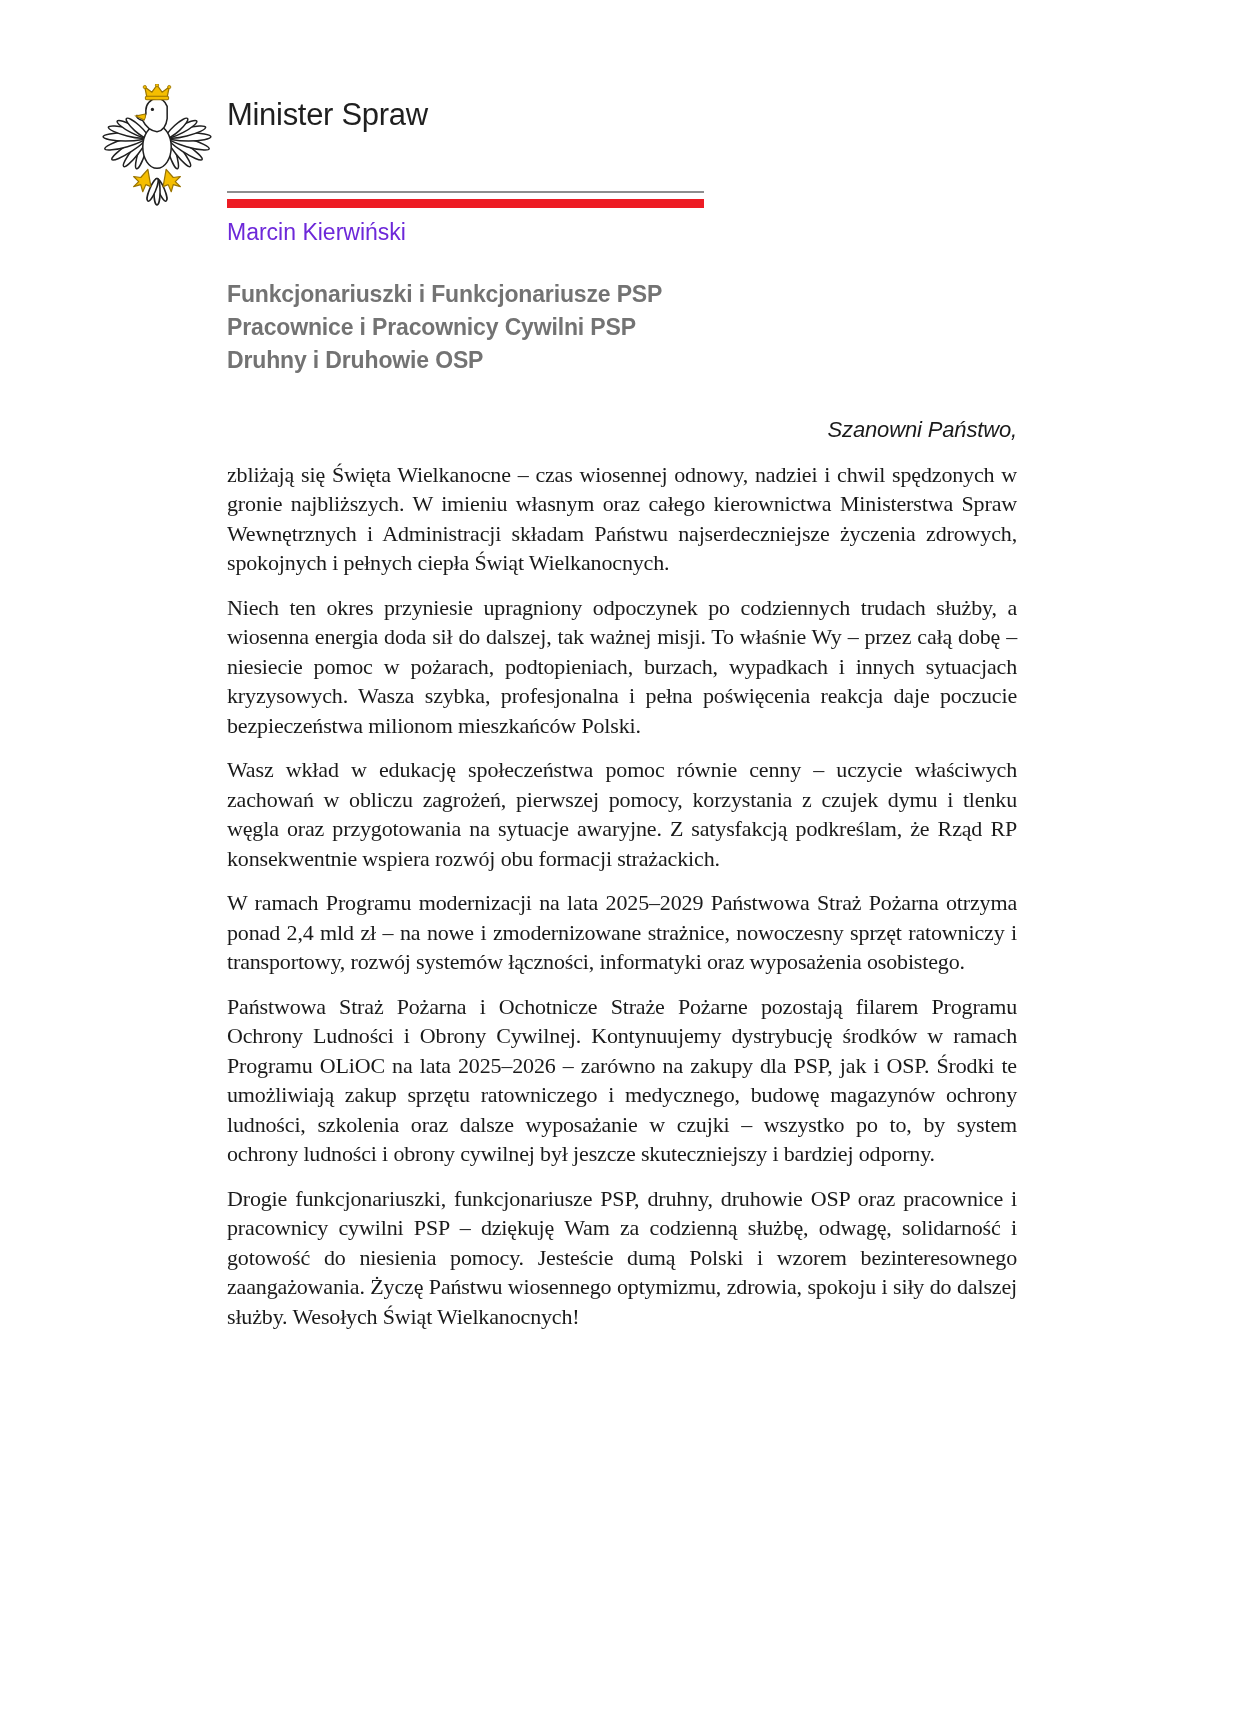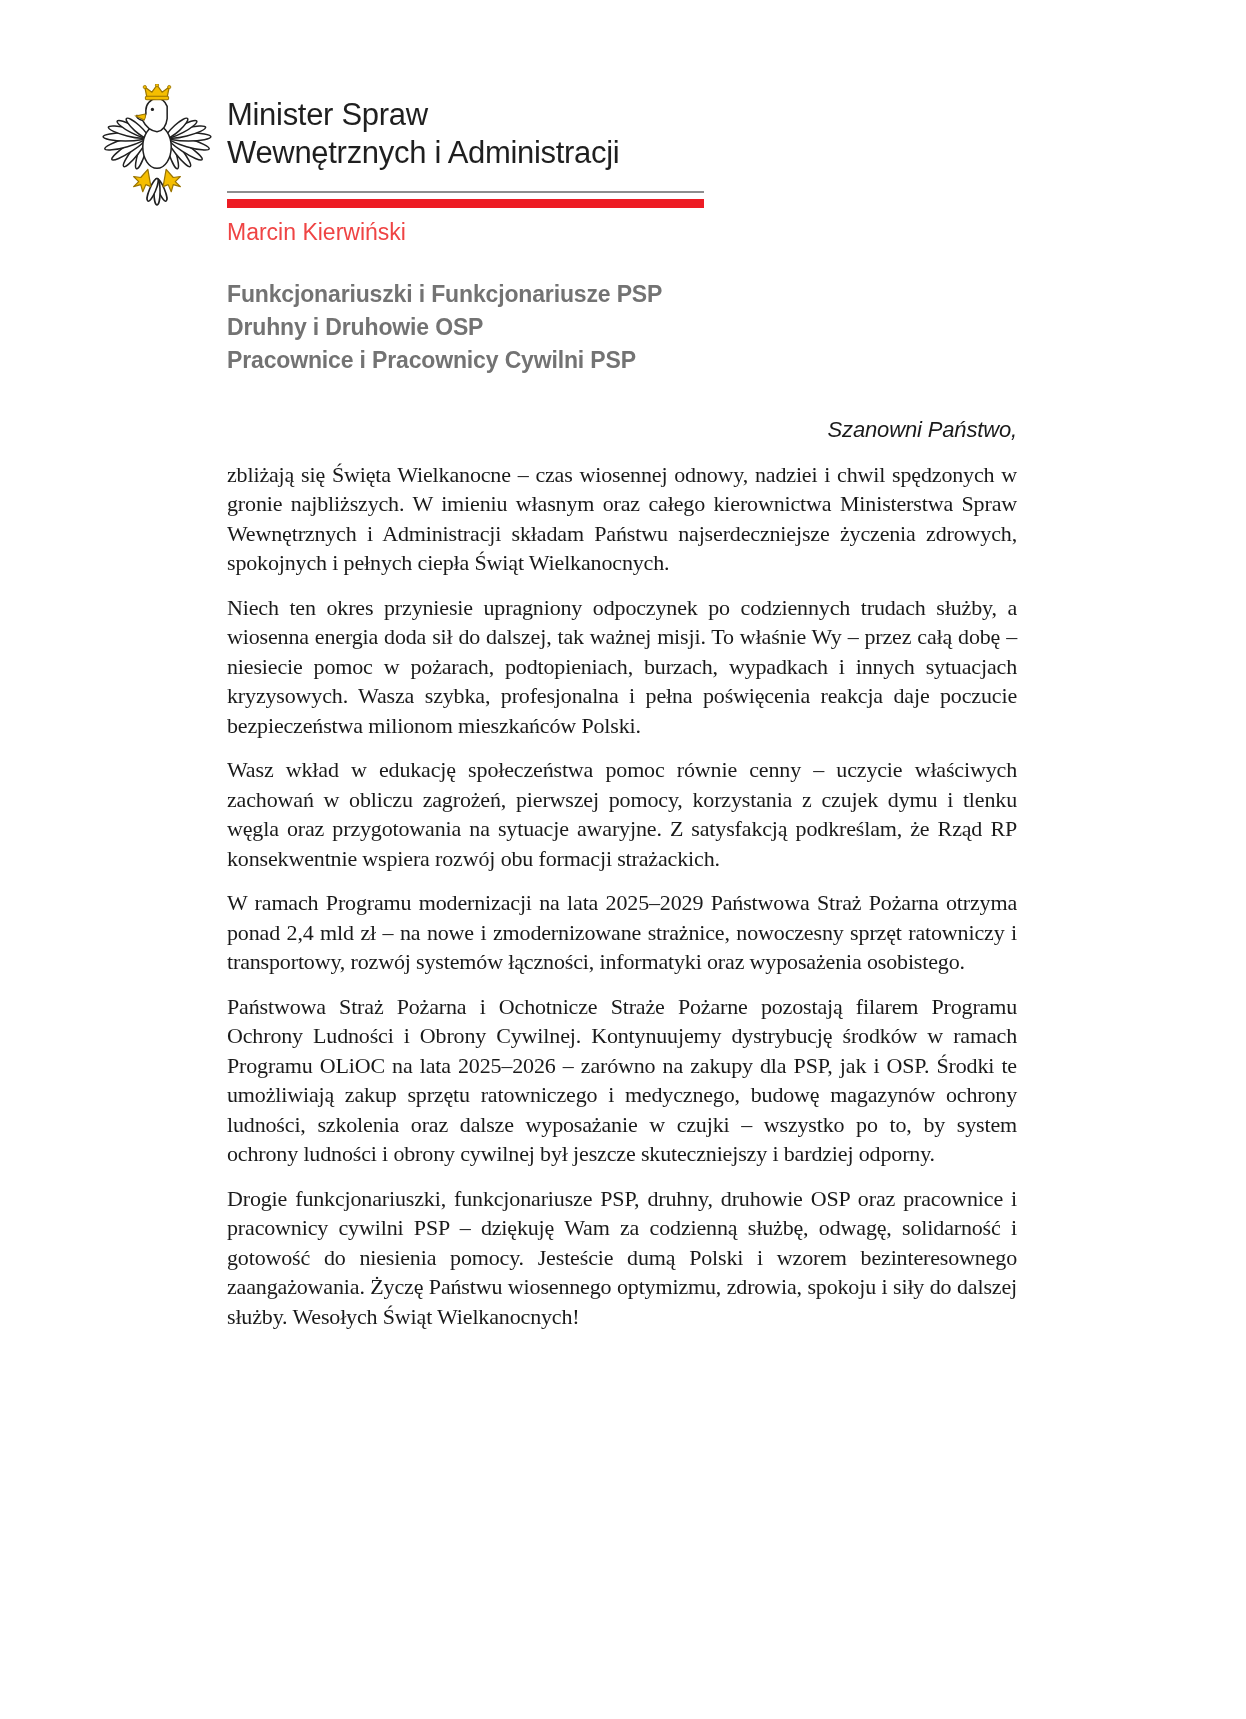--- a/index.html
+++ b/index.html
@@ -35,21 +35,21 @@
     top:191px;
     width:477px;
   }
   .rule-gray{height:2px;background:#8e8e8e;}
   .rule-red{height:9px;margin-top:6px;}
   .minister-name{
     position:absolute;
     left:227px;
     top:219px;
     font-size:23px;
-    color:#ef4444;
+    color:#6d28d9;
   }
   .letter-body{
     position:absolute;
     left:227px;
     top:278px;
     width:790px;
     font-size:22px;
     line-height:29.5px;
     letter-spacing:-0.15px;
   }
@@ -133,36 +133,35 @@
       <path d="M44,13 L42,3 L49,8 L54,1 L59,8 L66,3 L64,13 Z" fill="#F5BE00" stroke="#9a7400" stroke-width="1.2" stroke-linejoin="round"></path>
       <rect x="42.5" y="12" width="23" height="3.5" rx="1.5" fill="#F5BE00" stroke="#9a7400" stroke-width="1"></rect>
       <circle cx="42" cy="3" r="1.6" fill="#F5BE00" stroke="#9a7400" stroke-width="0.8"></circle>
       <circle cx="54" cy="1.2" r="1.6" fill="#F5BE00" stroke="#9a7400" stroke-width="0.8"></circle>
       <circle cx="66" cy="3" r="1.6" fill="#F5BE00" stroke="#9a7400" stroke-width="0.8"></circle>
     </svg>
   </div>
 
   <div class="header-title">
     <div>Minister Spraw</div>
-    <div>Wewnętrznych i Administracji</div>
   </div>
 
   <div class="header-rules">
     <div class="rule-gray" style="background: rgb(142, 142, 142);"></div>
     <div class="rule-red" style="background: rgb(237, 28, 36);"></div>
   </div>
 
   <div class="minister-name">Marcin Kierwiński</div>
 
   <div class="letter-body">
 
     <div class="addressees">
       <div>Funkcjonariuszki i Funkcjonariusze PSP</div>
+      <div>Pracownice i Pracownicy Cywilni PSP</div>
       <div>Druhny i Druhowie OSP</div>
-      <div>Pracownice i Pracownicy Cywilni PSP</div>
     </div>
 
     <p class="salutation">Szanowni Państwo,</p>
 
     <p class="para">zbliżają się Święta Wielkanocne – czas wiosennej odnowy, nadziei i chwil spędzonych w gronie najbliższych. W imieniu własnym oraz całego kierownictwa Ministerstwa Spraw Wewnętrznych i Administracji składam Państwu najserdeczniejsze życzenia zdrowych, spokojnych i pełnych ciepła Świąt Wielkanocnych.</p>
     <p class="para">Niech ten okres przyniesie upragniony odpoczynek po codziennych trudach służby, a wiosenna energia doda sił do dalszej, tak ważnej misji. To właśnie Wy – przez całą dobę – niesiecie pomoc w pożarach, podtopieniach, burzach, wypadkach i innych sytuacjach kryzysowych. Wasza szybka, profesjonalna i pełna poświęcenia reakcja daje poczucie bezpieczeństwa milionom mieszkańców Polski.</p>
     <p class="para">Wasz wkład w edukację społeczeństwa pomoc równie cenny – uczycie właściwych zachowań w obliczu zagrożeń, pierwszej pomocy, korzystania z czujek dymu i tlenku węgla oraz przygotowania na sytuacje awaryjne. Z satysfakcją podkreślam, że Rząd RP konsekwentnie wspiera rozwój obu formacji strażackich.</p>
     <p class="para">W ramach Programu modernizacji na lata 2025–2029 Państwowa Straż Pożarna otrzyma ponad 2,4 mld zł – na nowe i zmodernizowane strażnice, nowoczesny sprzęt ratowniczy i transportowy, rozwój systemów łączności, informatyki oraz wyposażenia osobistego.</p>
     <p class="para">Państwowa Straż Pożarna i Ochotnicze Straże Pożarne pozostają filarem Programu Ochrony Ludności i Obrony Cywilnej. Kontynuujemy dystrybucję środków w ramach Programu OLiOC na lata 2025–2026 – zarówno na zakupy dla PSP, jak i OSP. Środki te umożliwiają zakup sprzętu ratowniczego i medycznego, budowę magazynów ochrony ludności, szkolenia oraz dalsze wyposażanie w czujki – wszystko po to, by system ochrony ludności i obrony cywilnej był jeszcze skuteczniejszy i bardziej odporny.</p>
     <p class="para">Drogie funkcjonariuszki, funkcjonariusze PSP, druhny, druhowie OSP oraz pracownice i pracownicy cywilni PSP – dziękuję Wam za codzienną służbę, odwagę, solidarność i gotowość do niesienia pomocy. Jesteście dumą Polski i wzorem bezinteresownego zaangażowania. Życzę Państwu wiosennego optymizmu, zdrowia, spokoju i siły do dalszej służby. Wesołych Świąt Wielkanocnych!</p>

